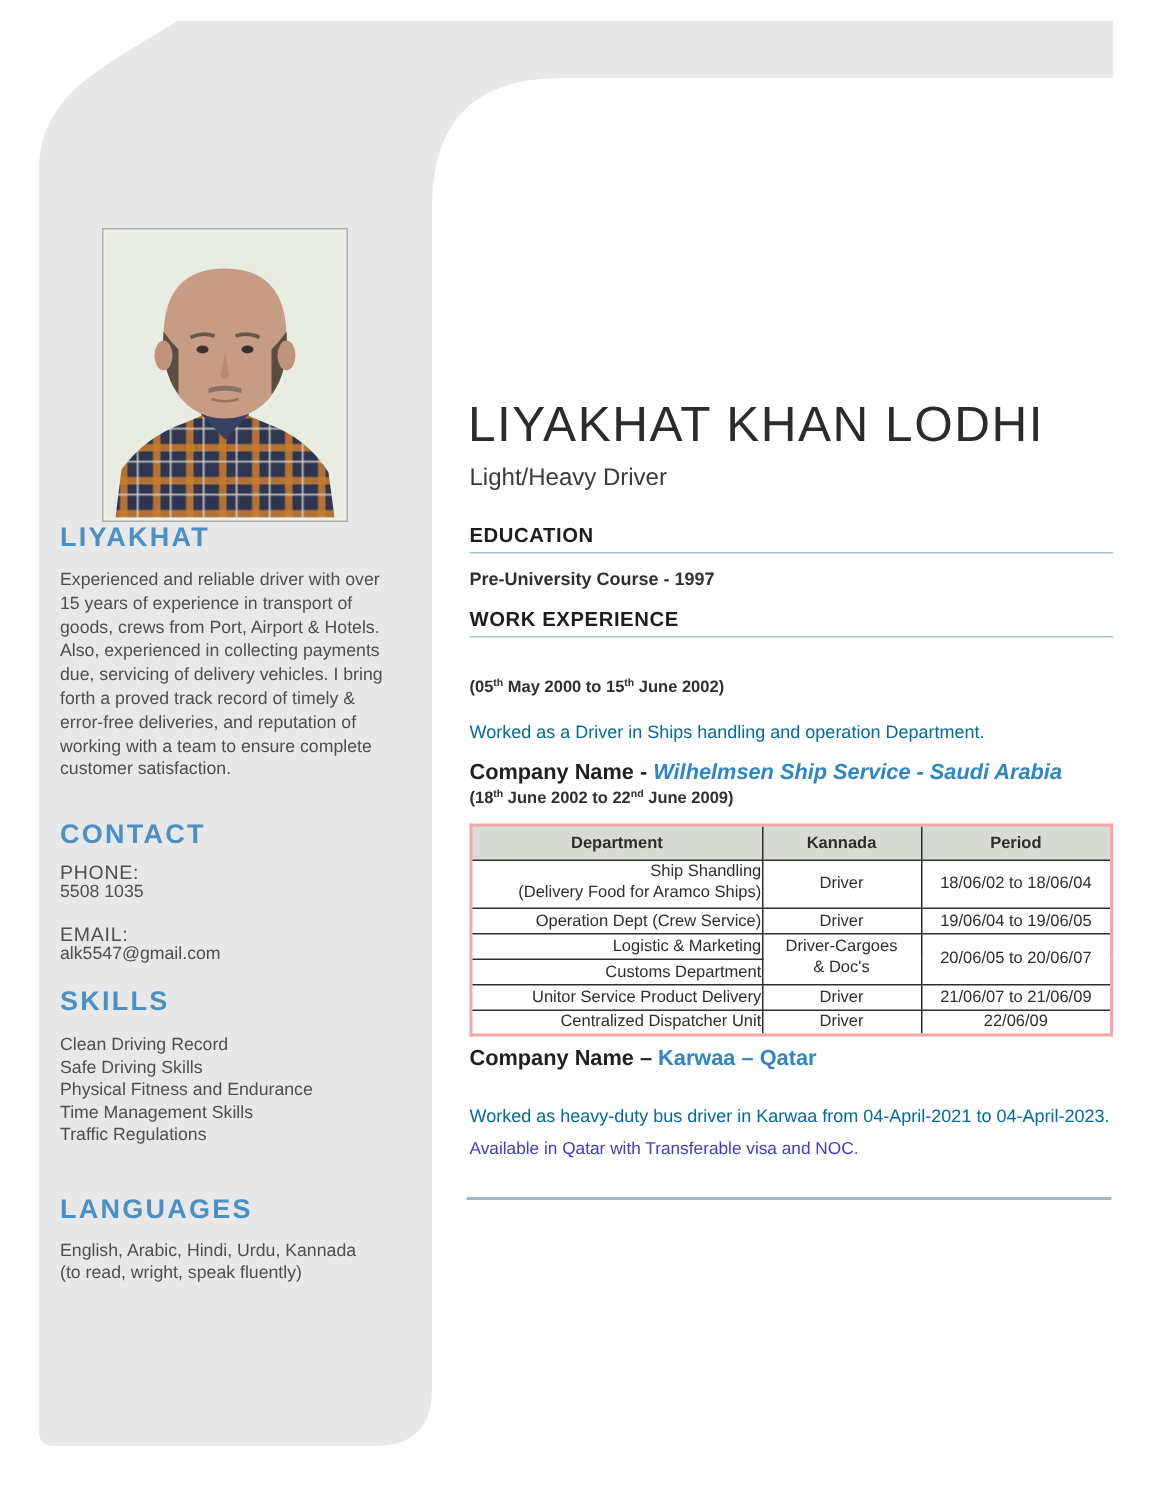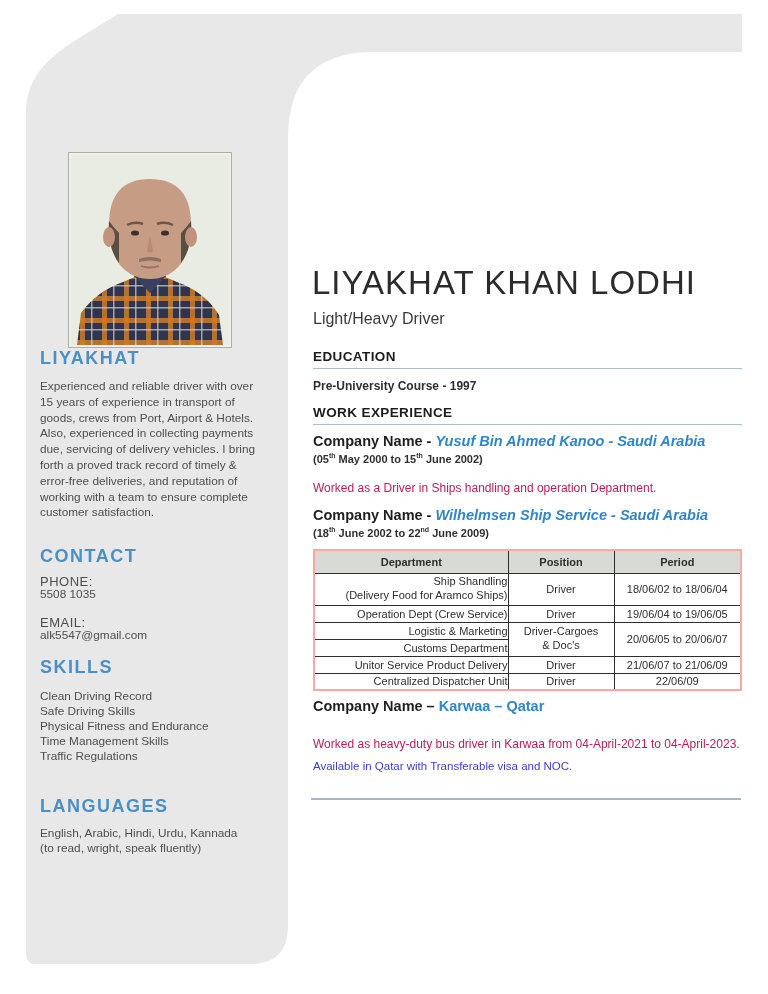--- a/index.html
+++ b/index.html
@@ -32,21 +32,21 @@
   .name { color:#2b2b2b; font-size:33px; font-weight:400; letter-spacing:1px; }
   .job-title { color:#3a3a3a; font-size:16px; }
   .sec-heading { color:#1d1d1d; font-size:13.5px; font-weight:bold; letter-spacing:0.4px; }
   .sec-rule { border-top:1.5px solid #a9bfce; width:429px; margin-top:4px; }
   .edu-item { color:#2f2f2f; font-size:12px; font-weight:bold; }
   .company-line { font-size:14.5px; font-weight:bold; color:#1f1f1f; }
   .company-blue { color:#2e86c8; font-style:italic; }
   .company-blue-upright { color:#2e86c8; }
   .date-line { font-size:11px; font-weight:bold; color:#2f2f2f; }
   .date-line sup { font-size:7px; }
-  .body-line { font-size:12px; color:#be185d; }
+  .body-line { font-size:12px; color:#0369a1; }
   .note-line { font-size:11.5px; color:#3c3ccd; }
   .bottom-rule { border-top:2px solid #a2b8c6; width:430px; }
 
   
   table.exp {
     border-collapse:collapse;
     width:427px;
     font-size:11px;
     color:#2e2e2e;
     border:2px solid #fca5a5;
@@ -140,23 +140,20 @@
     <div class="sec-heading">EDUCATION</div>
     <div class="sec-rule"></div>
   </div>
   <div class="layer edu-item" style="left:313px; top:379px;">Pre-University Course - 1997</div>
 
   <div class="layer" style="left:313px; top:405px;">
     <div class="sec-heading">WORK EXPERIENCE</div>
     <div class="sec-rule"></div>
   </div>
 
-  <div class="layer company-line" style="left:313px; top:433px;">
-    <span>Company Name - </span><span class="company-blue">Yusuf Bin Ahmed Kanoo - Saudi Arabia</span>
-  </div>
   <div class="layer date-line" style="left:313px; top:452px;">
     <span>(05</span><sup>th</sup><span> May 2000 to 15</span><sup>th</sup><span> June 2002)</span>
   </div>
   <div class="layer body-line" style="left:313px; top:481px;">Worked as a Driver in Ships handling and operation Department.</div>
 
   <div class="layer company-line" style="left:313px; top:507px;">
     <span>Company Name - </span><span class="company-blue">Wilhelmsen Ship Service - Saudi Arabia</span>
   </div>
   <div class="layer date-line" style="left:313px; top:526px;">
     <span>(18</span><sup>th</sup><span> June 2002 to 22</span><sup>nd</sup><span> June 2009)</span>
@@ -164,21 +161,21 @@
 
   <table class="exp layer" style="left:313px; top:549px;">
     <colgroup>
         <col class="col-dept">
         <col class="col-pos">
         <col class="col-per">
       </colgroup>
     <tbody>
         <tr>
       <th>Department</th>
-      <th>Position</th>
+      <th>Kannada</th>
       <th>Period</th>
     </tr>
     <tr class="tall">
       <td class="dept pre-line">Ship Shandling
 (Delivery Food for Aramco Ships)</td>
       <td>Driver</td>
       <td>18/06/02 to 18/06/04</td>
     </tr>
     <tr>
       <td class="dept">Operation Dept (Crew Service)</td>

